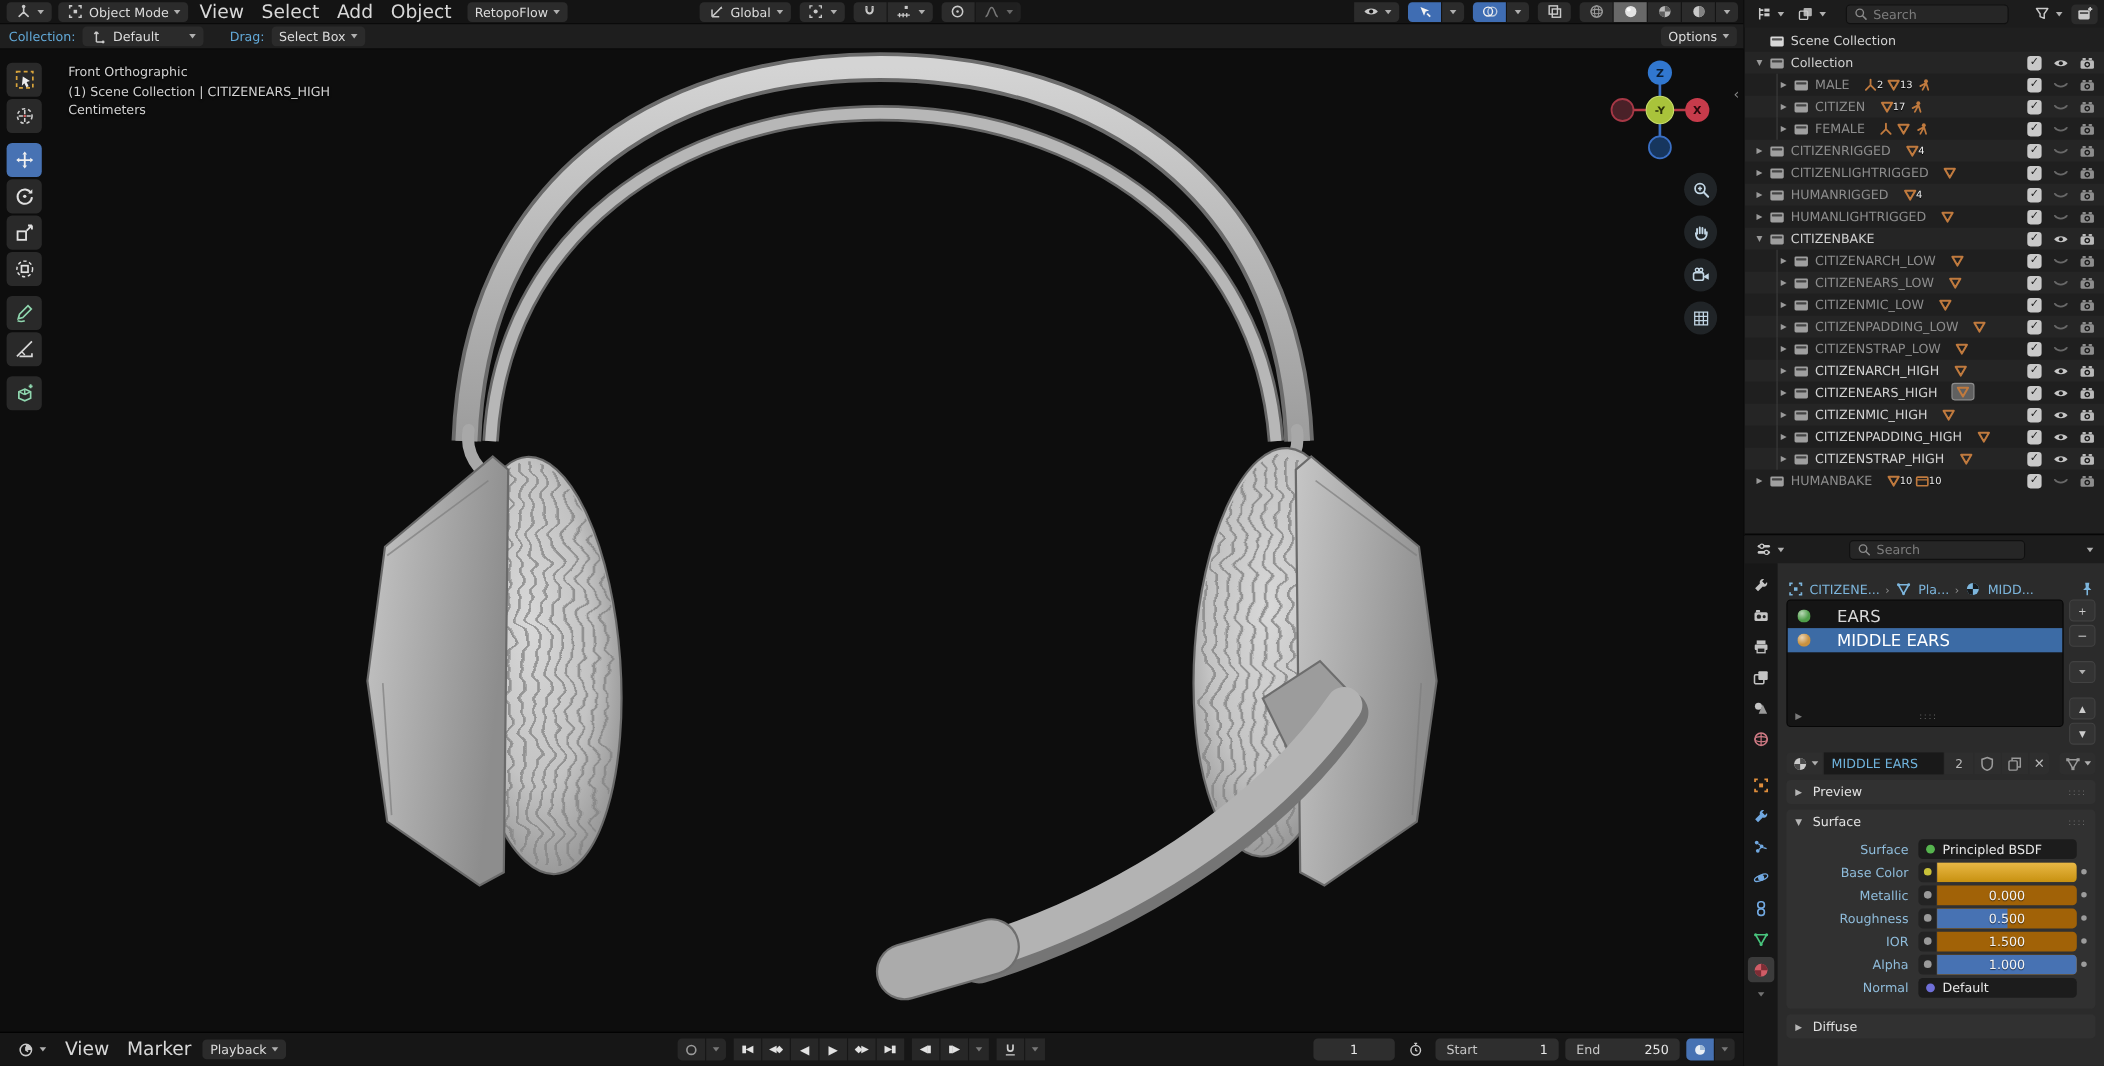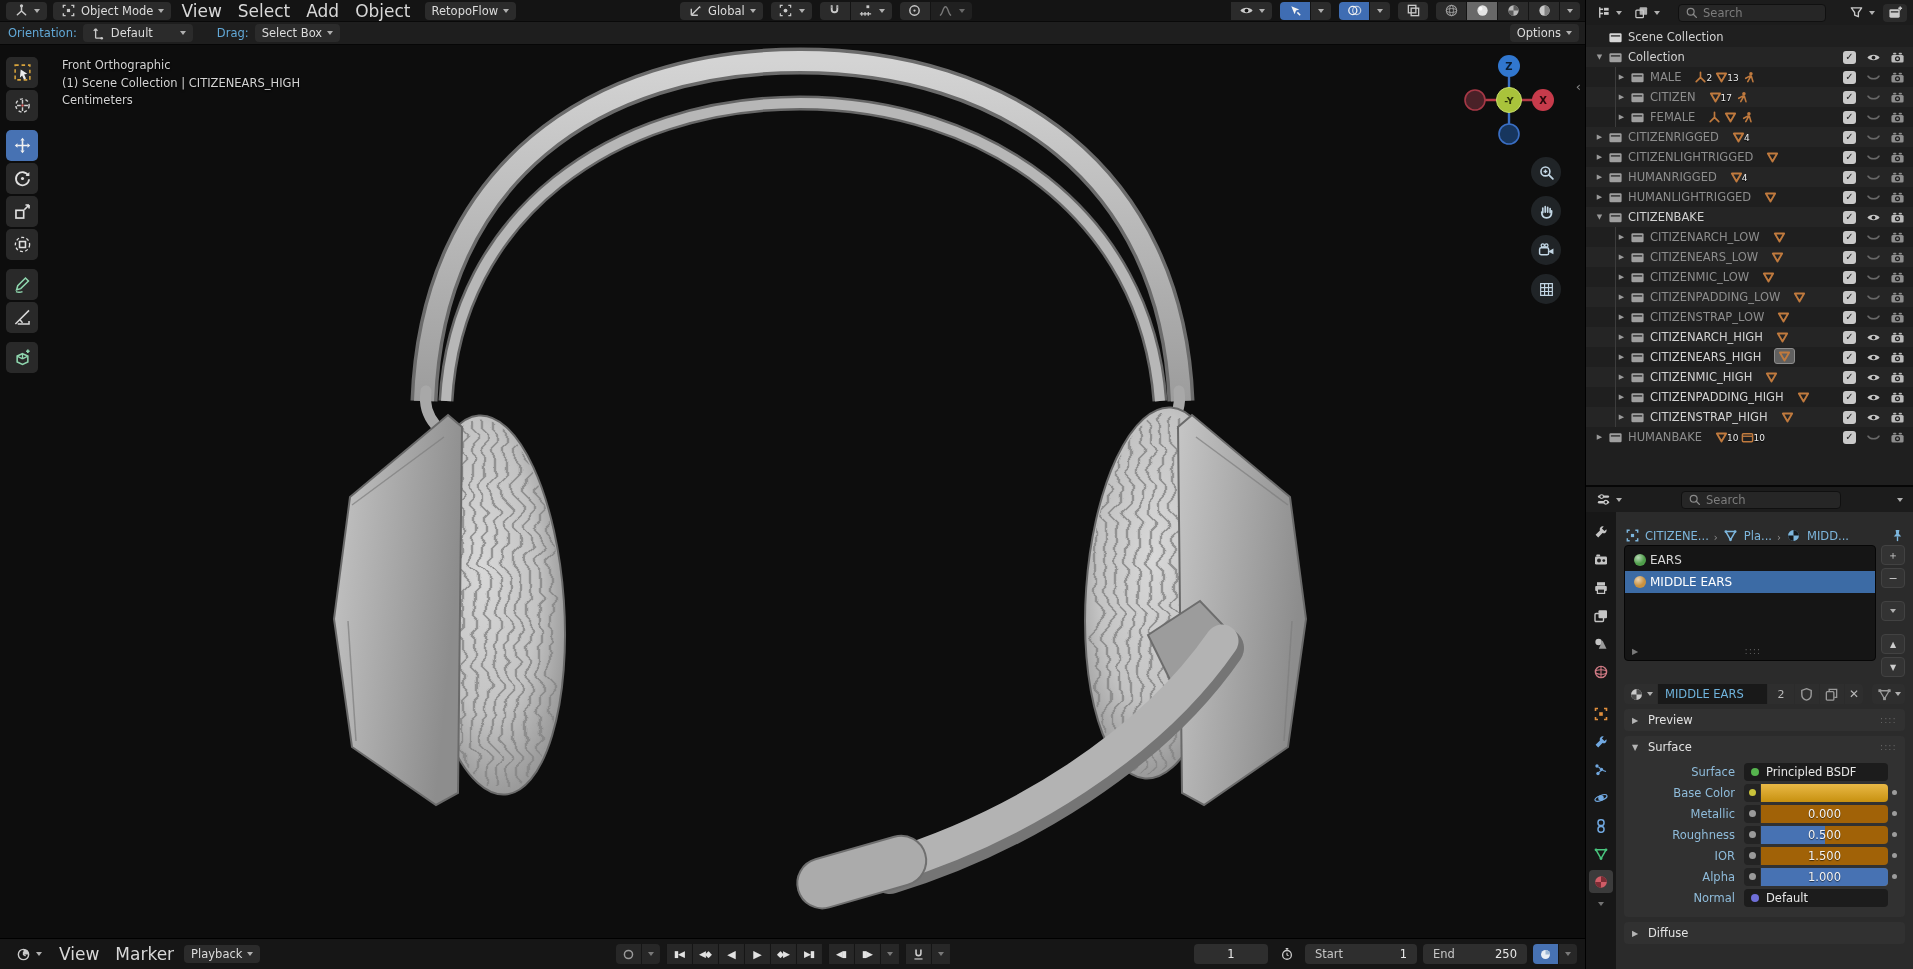--- a/index.html
+++ b/index.html
@@ -17,21 +17,21 @@
   .seg{display:inline-flex;gap:1px}
   .seg .btn{border-radius:0}
   .seg .btn:first-child{border-radius:4px 0 0 4px}
   .seg .btn:last-child{border-radius:0 4px 4px 0}
   .btn.on{background:#3f6db3}
   .btn.lit{background:#686868}
   .menu-item{padding:0 8px;color:#d8d8d8;font-size:17px}
 
   
   .hbar{height:21px;background:#141414;display:flex;align-items:center;padding:0 6px;position:relative;flex:0 0 auto;gap:2px}
-  #hdr-center{position:absolute;left:680px;display:flex;gap:8px;align-items:center}
+  #hdr-center{position:absolute;left:636px;display:flex;gap:8px;align-items:center}
   #hdr-right{position:absolute;right:5px;display:flex;gap:8px;align-items:center}
   .trow{height:24px;background:#1e1e1e;border-top:1px solid #090909;border-bottom:1px solid #060606;display:flex;align-items:center;padding:0 8px;gap:6px;position:relative;flex:0 0 auto}
   .lbl-accent{color:#62a9d8;font-size:11.5px}
 
   
   #viewport{flex:1;position:relative;background:#0d0d0d;overflow:hidden}
   #vp-overlay{position:absolute;left:62px;top:12px;color:#d2d2d2;font-size:11.5px;line-height:17.5px;text-shadow:0 1px 2px rgba(0,0,0,.9)}
   #tools{position:absolute;left:6px;top:12px;display:flex;flex-direction:column;gap:2px}
   .tool{width:32px;height:31px;background:rgba(43,43,43,.95);border-radius:5px;display:flex;align-items:center;justify-content:center}
   .tool.active{background:#4772b3}
@@ -83,21 +83,21 @@
   .tab svg{width:16px;height:16px}
   .tab.active{background:#3b3b3b}
   .tabgap{height:9px}
   #props-content{flex:1;padding:5px 8px 0 8px;display:flex;flex-direction:column;min-width:0}
   #breadcrumb{display:flex;align-items:flex-end;gap:5px;height:26px;font-size:11.5px;color:#7db6dd;flex:0 0 auto}
   #breadcrumb .sep{color:#8f8f8f;font-size:10px}
   #breadcrumb .icon{color:#7db6dd}
   .bc-pin{margin-left:auto;color:#a8a8a8}
   #slots-wrap{display:flex;gap:5px;margin-top:2px}
   #slot-list{flex:1;background:#151515;border:1px solid #060606;border-radius:4px;height:116px;display:flex;flex-direction:column;overflow:hidden;padding-top:3px}
-  .slot{height:22px;display:flex;align-items:center;gap:4px;padding:0 9px;font-size:12px;color:#d8d8d8}
+  .slot{height:22px;display:flex;align-items:center;gap:24px;padding:0 9px;font-size:15px;color:#d8d8d8}
   .slot.selected{background:#3c6ba5;color:#fff}
   .slot .dot{width:12px;height:12px;border-radius:50%;flex:0 0 auto}
   .slot-foot{margin-top:auto;display:flex;align-items:center;height:17px;padding:0 7px;color:#7a7a7a;font-size:8px}
   .slot-foot .grip{margin:0 auto;letter-spacing:1.5px;color:#6a6a6a}
   #slot-btns{width:24px;display:flex;flex-direction:column;gap:3px}
   .sbtn{height:20px;background:#333;border:1px solid #424242;border-radius:4px;color:#ccc;display:flex;align-items:center;justify-content:center;font-size:11px}
   .sgap{height:7px}
   #mat-row{display:flex;align-items:center;margin-top:7px;gap:1px}
   #mat-row .mbtn{height:20px;background:#2e2e2e;display:flex;align-items:center;justify-content:center;padding:0 4px;gap:3px;color:#b9b9b9}
   #mat-row .mbtn:first-child{border-radius:4px 0 0 4px}
@@ -302,21 +302,21 @@
               </span>
             </span>
           <span class="btn">
               <span class="cv"></span>
             </span>
         </span>
       </span>
     </div>
 
     <div class="trow">
-      <span class="lbl-accent">Orientation:</span>
+      <span class="lbl-accent">Collection:</span>
       <span class="btn" style="min-width:110px">
           <span class="icon">
             <svg viewBox="0 0 16 16">
               <path d="M6 13V3M6 3 4 5.2M6 3l2 2.2M6 13h6" stroke="currentColor" stroke-width="1.4" fill="none"></path>
               <circle cx="12.5" cy="13" r="1.4" fill="currentColor"></circle>
             </svg>
           </span>
           <span>Default</span>
           <span class="cv" style="margin-left:auto"></span>
         </span>

